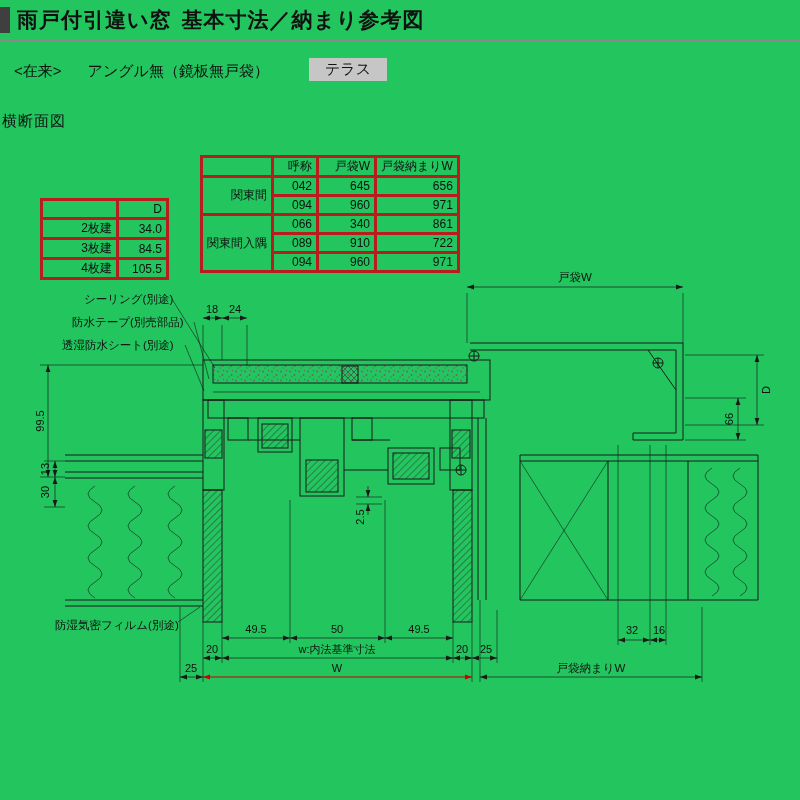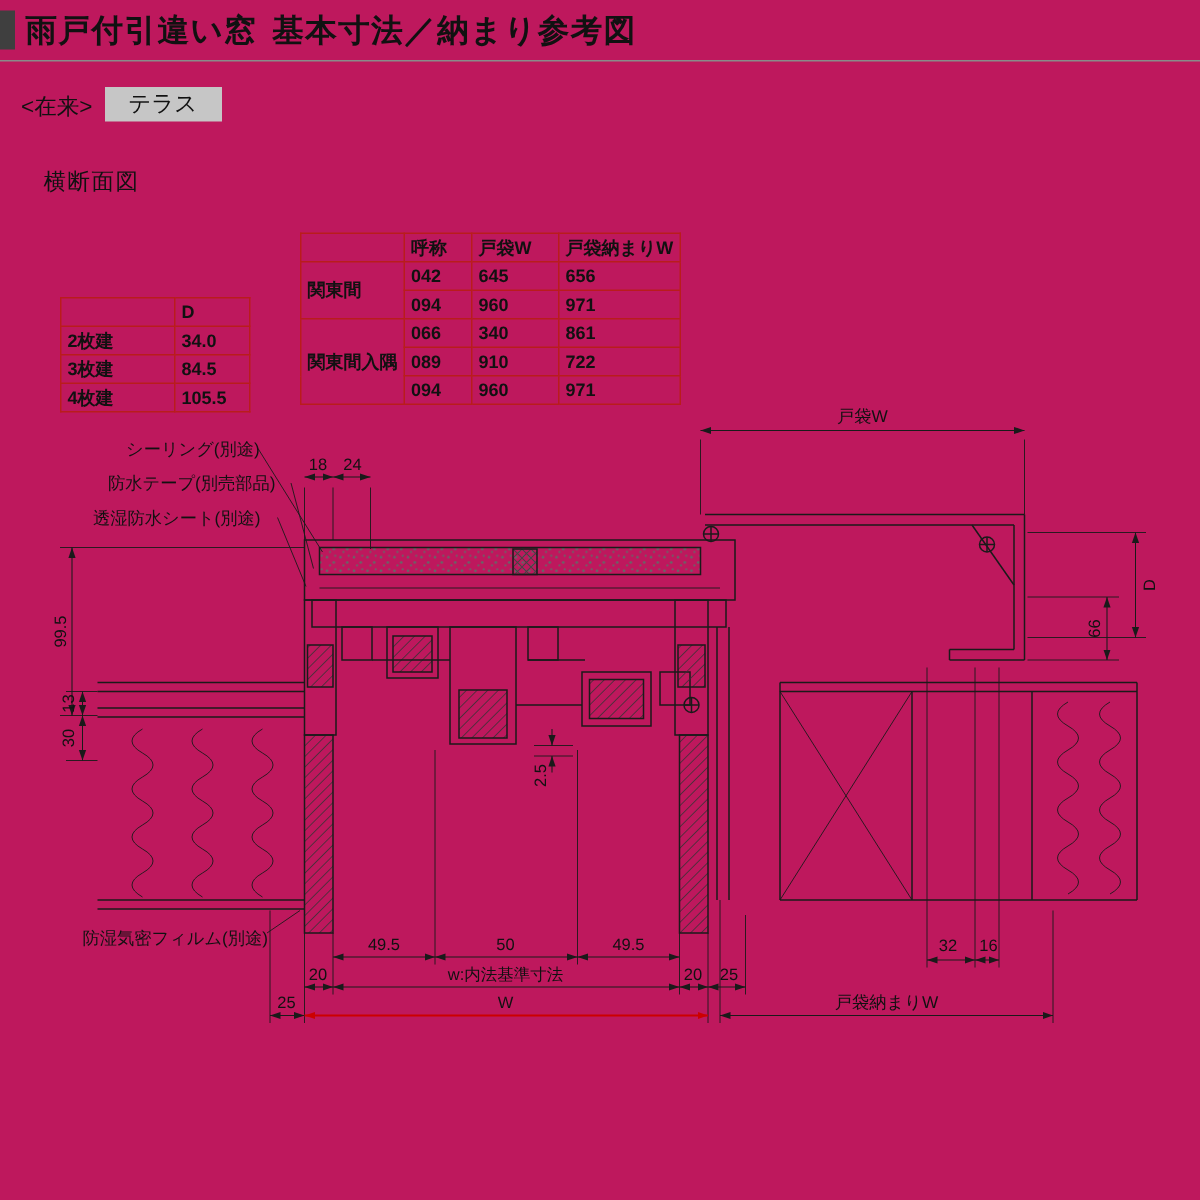--- a/index.html
+++ b/index.html
@@ -1,34 +1,34 @@
 <!DOCTYPE html>
 <html lang="ja"><head>
 <meta charset="utf-8">
 <style>
   *{margin:0;padding:0;box-sizing:border-box}
   html,body{width:800px;height:800px;background:#fff;color:#111;
     font-family:"Liberation Sans","DejaVu Sans",sans-serif}
-  .page{position:relative;width:800px;height:800px;overflow:hidden;background:#be185d}
+  .page{position:relative;width:800px;height:800px;overflow:hidden;background:#22c55e}
 
   .titlebar{position:absolute;left:0;top:6px;display:flex;align-items:center}
   .tb-block{display:inline-block;width:10px;height:26px;background:#3f3f3f;margin-right:7px}
   .tb-main{font-size:21px;font-weight:bold;letter-spacing:1px}
   .tb-sub{font-size:21px;font-weight:bold;margin-left:10px;letter-spacing:1px}
   .rule{position:absolute;left:0;top:40px;width:800px;border-top:1px solid #8a8a8a}
 
   .specline{position:absolute;left:14px;top:58px;display:flex;align-items:flex-end;font-size:15px}
   .spec-desc{margin-left:26px}
-  .badge{margin-left:8px;background:#c6c6c6;padding:2px 16px}
-
-  .sectitle{position:absolute;left:29px;top:112px;font-size:15px;letter-spacing:1px}
+  .badge{margin-left:40px;background:#c6c6c6;padding:2px 16px}
+
+  .sectitle{position:absolute;left:2px;top:112px;font-size:15px;letter-spacing:1px}
 
   table.tbl{position:absolute;border-collapse:collapse;font-size:12px;table-layout:fixed}
-  .tbl td{border:1px solid #b91c1c;text-align:left;vertical-align:middle;
-          height:19px;padding:0 4px;font-weight:bold;white-space:nowrap}
+  .tbl td{border:3px solid #b91c1c;text-align:right;vertical-align:middle;
+          height:19px;padding:0 4px;font-weight:normal;white-space:nowrap}
   .t1{left:40px;top:198px}
   .t1 td.c1{width:76px}
   .t1 td.c2{width:50px}
   .t2{left:200px;top:155px}
   .t2 td.g{width:64px}
   .t2 td.n{width:45px}
   .t2 td.w{width:58px}
   .t2 td.o{width:74px}
 
   svg{position:absolute;left:0;top:0}
@@ -47,20 +47,21 @@
 
   <div class="titlebar">
     <span class="tb-block"></span>
     <span class="tb-main">雨戸付引違い窓</span>
     <span class="tb-sub">基本寸法／納まり参考図</span>
   </div>
   <div class="rule"></div>
 
   <div class="specline">
     <span>&lt;在来&gt;</span>
+    <span class="spec-desc">アングル無（鏡板無戸袋）</span>
     <span class="badge">テラス</span>
   </div>
 
   <div class="sectitle">横断面図</div>
 
   <table class="tbl t1">
     <tbody>
         <tr>
       <td class="c1"></td>
       <td class="c2">D</td>

